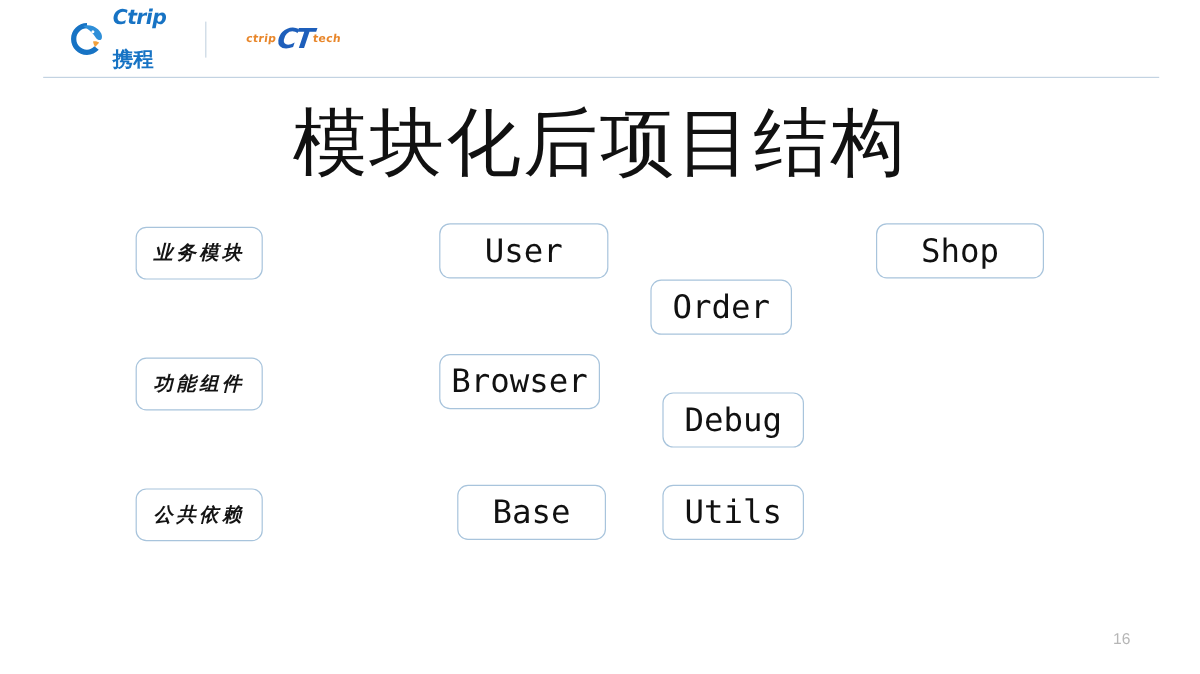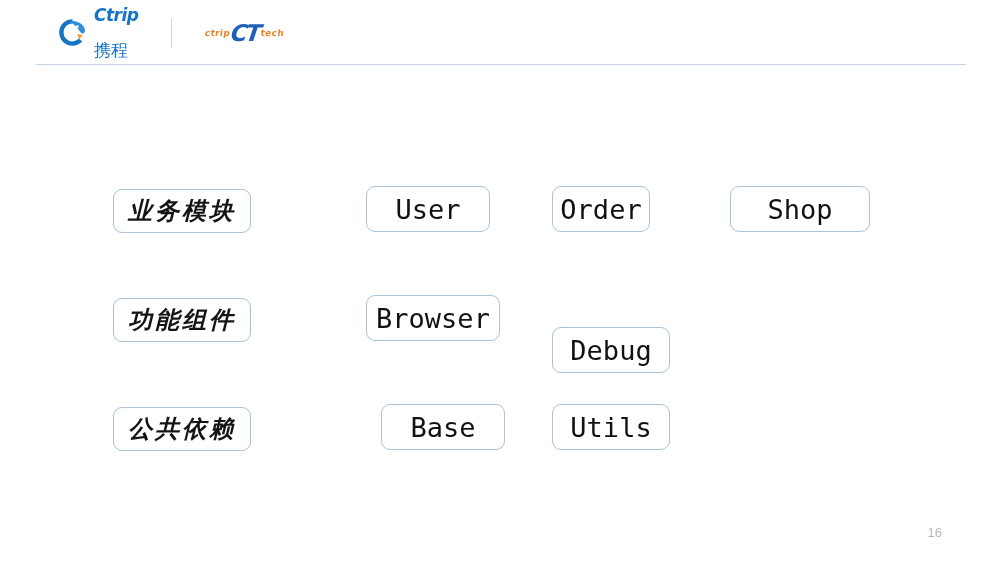--- a/index.html
+++ b/index.html
@@ -56,21 +56,21 @@
   .ctrip-en {
     font-family: "DejaVu Sans", sans-serif;
     font-weight: bold;
     font-size: 17px;
     color: #1773c4;
     letter-spacing: -0.5px;
     font-style: italic;
   }
   .ctrip-cn {
     font-family: "DejaVu Sans", sans-serif;
-    font-weight: normal;
+    font-weight: bold;
     font-size: 17px;
     color: #1773c4;
     margin-top: 18px;
     letter-spacing: 0px;
   }
   .logo-divider {
     width: 1px;
     height: 30px;
     background: #c9d6e3;
     margin: 0 13px;
@@ -150,21 +150,21 @@
     background: #ffffff;
     display: flex;
     align-items: center;
     justify-content: center;
     padding: 0 14px;
   }
   .row-label span {
     font-family: "DejaVu Serif", "Liberation Serif", serif;
     font-weight: bold;
     font-style: italic;
-    font-size: 24px;
+    font-size: 16px;
     color: #141414;
     letter-spacing: 3px;
     white-space: nowrap;
   }
   .modules {
     position: absolute;
     left: 366px;
     top: 0;
     height: 109px;
   }
@@ -227,32 +227,33 @@
       <div class="ctriptech-logo">
         <span class="tech-small-left">ctrip</span>
         <span class="tech-ct">CT</span>
         <span class="tech-small-right">tech</span>
       </div>
 
     </div>
     <div class="header-rule"></div>
   </div>
 
+  <div class="slide-title">模块化后项目结构</div>
 
   <div class="diagram">
 
     <div class="row">
       <div class="row-label">
         <span>业务模块</span>
       </div>
       <div class="modules">
-        <div class="module-box" style="left:0px;width:124px;">
+        <div class="module-box" style="left:0px;width:141px;">
           <span>User</span>
         </div>
-        <div class="module-box" style="left:186px;width:98px;">
+        <div class="module-box" style="left:176px;width:118px;margin-top:47px;">
           <span>Order</span>
         </div>
         <div class="module-box" style="left:364px;width:140px;">
           <span>Shop</span>
         </div>
       </div>
     </div>
 
     <div class="row">
       <div class="row-label">

